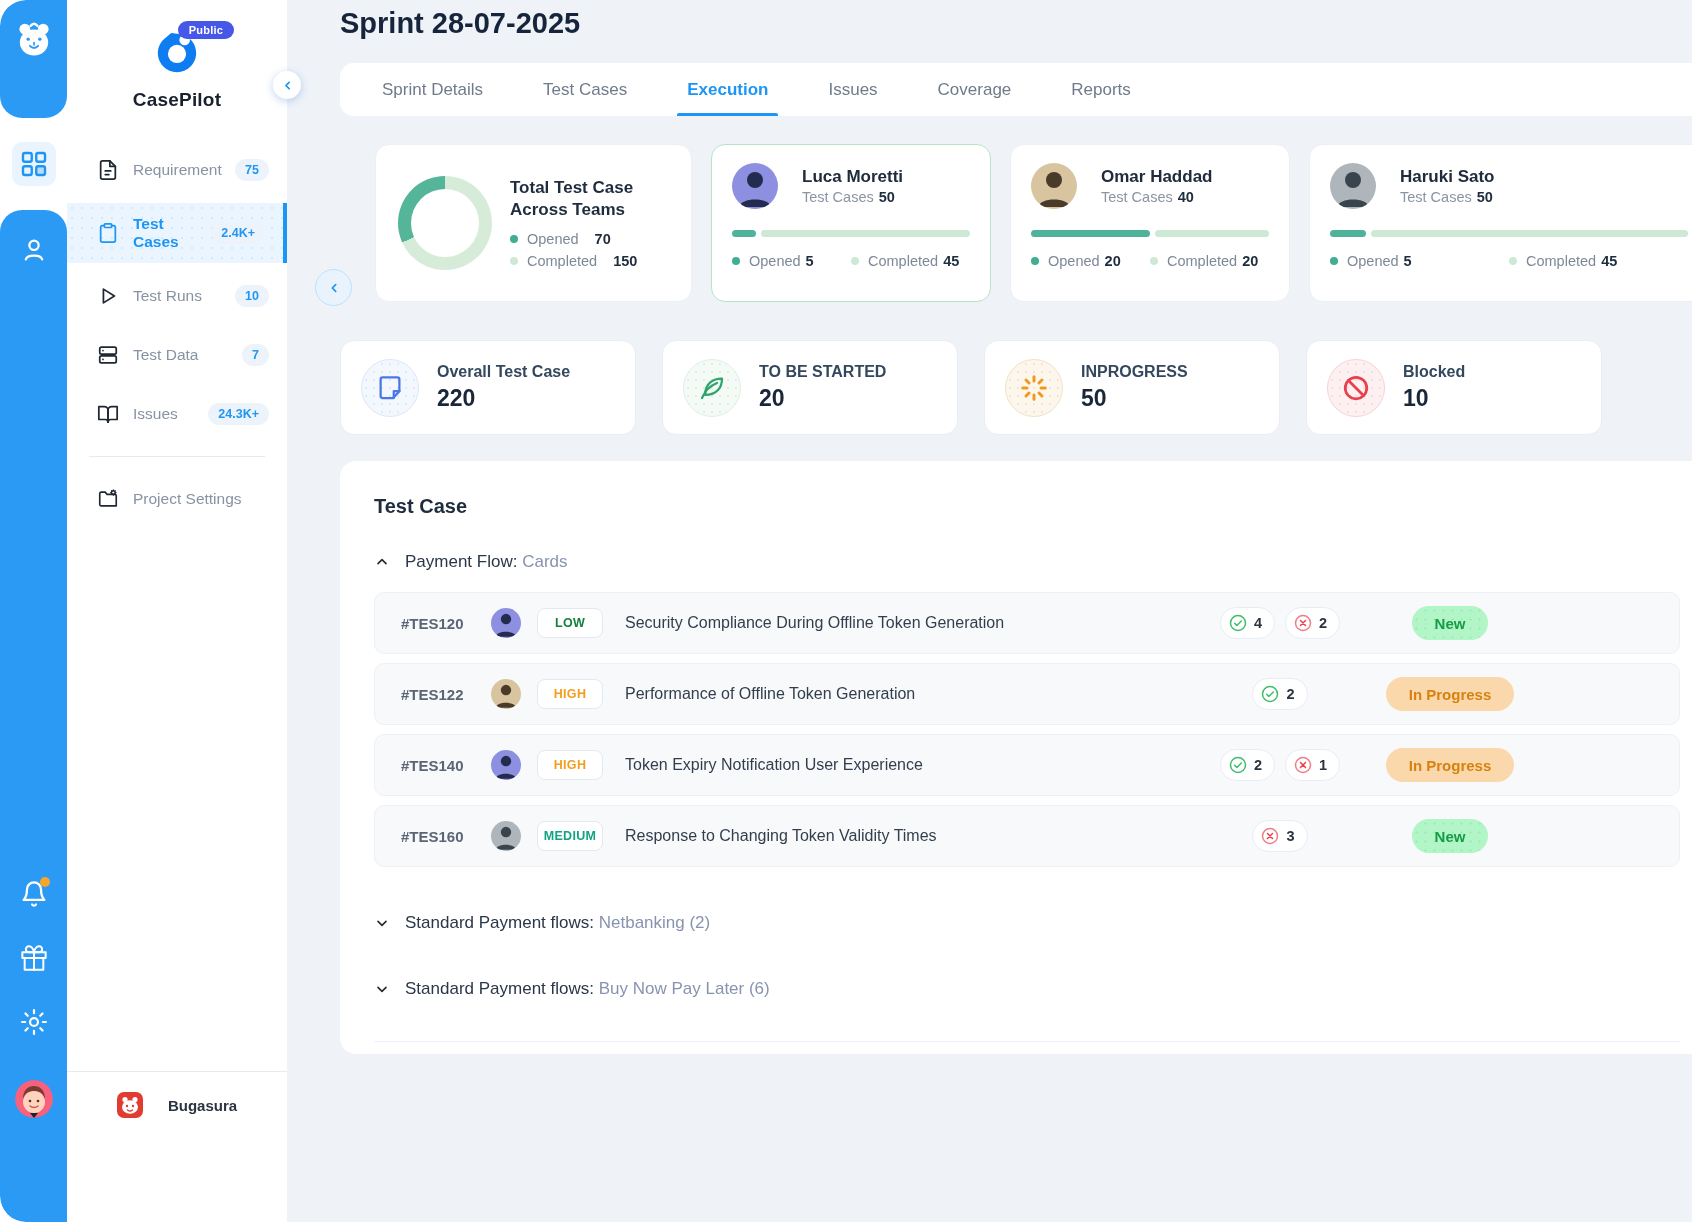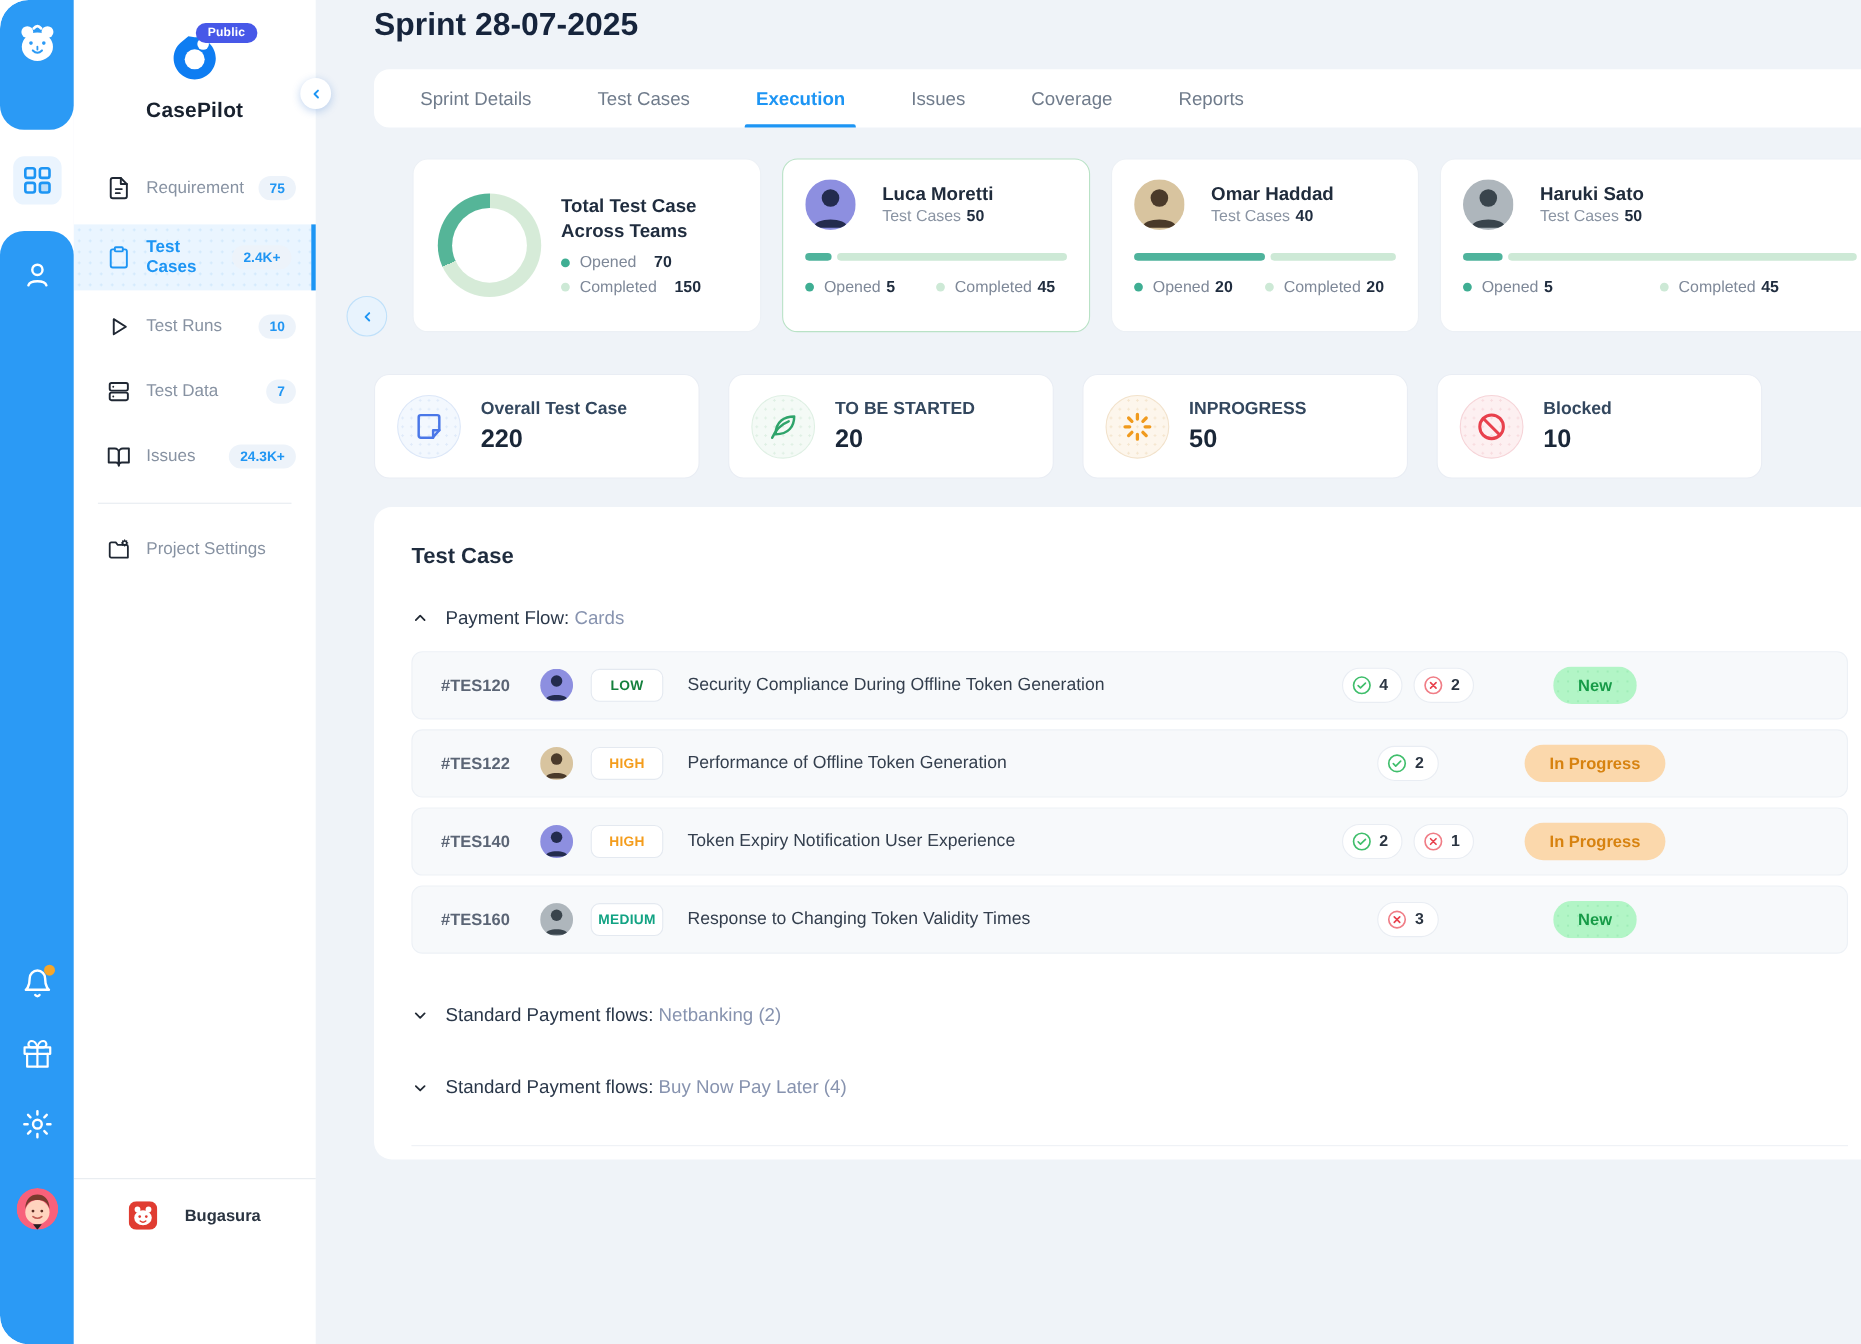--- a/index.html
+++ b/index.html
@@ -675,19 +675,19 @@
         </span>
         <span><span class="gh-label">Standard Payment flows:</span> <span class="gh-qual">Netbanking (2)</span></span>
       </div>
 
       <div class="group-head collapsed">
         <span class="caret">
           <svg viewBox="0 0 24 24" fill="none" stroke="currentColor" stroke-width="2.4" stroke-linecap="round" stroke-linejoin="round">
               <path d="M6 9.5l6 6 6-6"></path>
             </svg>
         </span>
-        <span><span class="gh-label">Standard Payment flows:</span> <span class="gh-qual">Buy Now Pay Later (4)</span></span>
+        <span><span class="gh-label">Standard Payment flows:</span> <span class="gh-qual">Buy Now Pay Later (6)</span></span>
       </div>
 
       <hr class="panel-hr">
     </div>
   </div>
 </div>
 
 </body></html>

